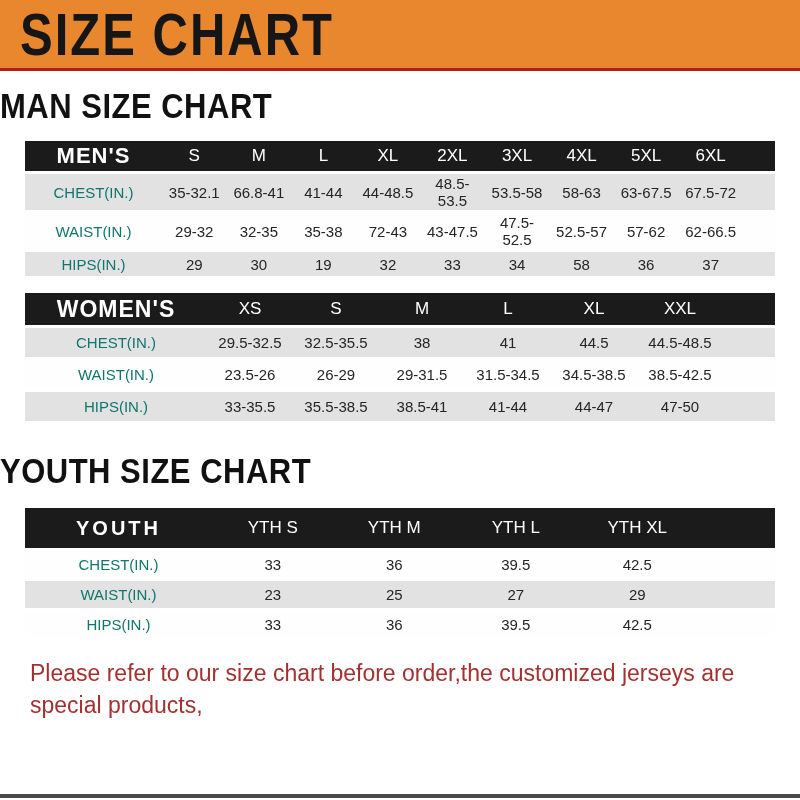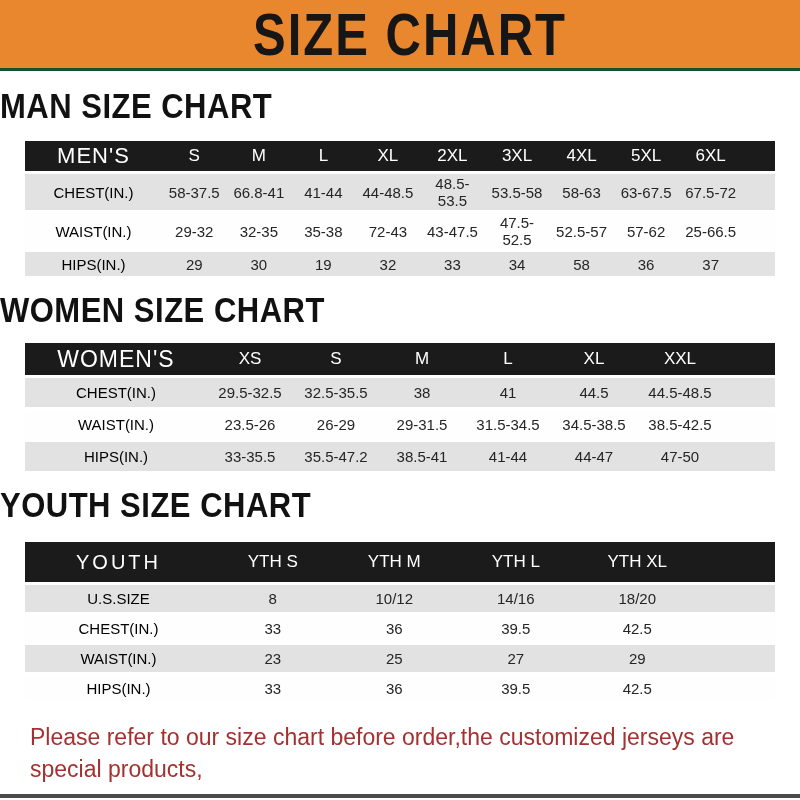--- a/index.html
+++ b/index.html
@@ -7,59 +7,59 @@
     position:relative;
     width:800px;height:800px;
     background:#ffffff;
     font-family:"Liberation Sans", sans-serif;
     overflow:hidden;
   }
   
   .banner{
     height:68px;
     background:#E8872D;
-    border-bottom:3px solid #14532d;
-    display:flex;align-items:center;justify-content:center;padding-left:20px;
+    border-bottom:3px solid #b91c1c;
+    display:flex;align-items:center;padding-left:20px;
   }
   .banner-title{
     display:inline-block;
     font-size:49px;font-weight:bold;letter-spacing:2px;
     color:#161616;
     transform:scaleY(1.22);
   }
   
   .section-heading{text-align:left;margin:0;}
   .section-heading span{
     display:inline-block;
     font-size:31px;font-weight:bold;color:#111;
     transform:scaleY(1.12);
     letter-spacing:0.5px;
   }
   .hd-man{margin-top:18px}
   .hd-women{margin-top:14px}
-  .hd-youth{margin-top:14px}
+  .hd-youth{margin-top:30px}
   
   .table-wrap{width:750px;margin:0 auto;}
   .tw-mens{margin-top:13px}
   .tw-womens{margin-top:11px}
   .tw-youth{margin-top:15px}
   table.size-table{
     width:750px;table-layout:fixed;
     border-collapse:separate;border-spacing:0 3px;
   }
   table.size-table thead th{
     background:#1B1B1B;color:#fff;
     font-weight:normal;text-align:center;
     font-size:17px;
   }
-  table.size-table th.corner{font-weight:normal;}
+  table.size-table th.corner{font-weight:bold;}
   table.size-table td{
     text-align:center;color:#252525;font-size:15px;
   }
-  table.size-table td.rowlabel{color:#000000;}
+  table.size-table td.rowlabel{color:#0f766e;}
   tr.gray td{background:#E2E2E2}
   tr.white td{background:#FEFEFE}
   
   .tbl-mens thead tr{height:30px}
   .tbl-mens tbody tr{height:24px}
   .tbl-mens th.corner{width:135px;font-size:22px;letter-spacing:1px}
   .tbl-mens th.spacer{width:30px}
   
   .tbl-womens thead tr{height:32px}
   .tbl-womens tbody tr{height:29px}
@@ -105,42 +105,42 @@
             <th>3XL</th>
             <th>4XL</th>
             <th>5XL</th>
             <th>6XL</th>
             <th class="spacer"></th>
           </tr>
         </thead>
         <tbody>
           <tr class="gray">
             <td class="rowlabel">CHEST(IN.)</td>
-            <td>58-37.5</td>
+            <td>35-32.1</td>
             <td>66.8-41</td>
             <td>41-44</td>
             <td>44-48.5</td>
             <td>48.5-53.5</td>
             <td>53.5-58</td>
             <td>58-63</td>
             <td>63-67.5</td>
             <td>67.5-72</td>
             <td class="spacer"></td>
           </tr>
           <tr class="white">
             <td class="rowlabel">WAIST(IN.)</td>
             <td>29-32</td>
             <td>32-35</td>
             <td>35-38</td>
             <td>72-43</td>
             <td>43-47.5</td>
             <td>47.5-52.5</td>
             <td>52.5-57</td>
             <td>57-62</td>
-            <td>25-66.5</td>
+            <td>62-66.5</td>
             <td class="spacer"></td>
           </tr>
           <tr class="gray">
             <td class="rowlabel">HIPS(IN.)</td>
             <td>29</td>
             <td>30</td>
             <td>19</td>
             <td>32</td>
             <td>33</td>
             <td>34</td>
@@ -148,23 +148,20 @@
             <td>36</td>
             <td>37</td>
             <td class="spacer"></td>
           </tr>
         </tbody>
       </table>
     </div>
 </div>
 
 <div>
-  <h2 class="section-heading hd-women">
-    <span>WOMEN SIZE CHART</span>
-  </h2>
   <div class="table-wrap tw-womens">
       <table class="size-table tbl-womens">
         <thead>
           <tr>
             <th class="corner">WOMEN'S</th>
             <th>XS</th>
             <th>S</th>
             <th>M</th>
             <th>L</th>
             <th>XL</th>
@@ -189,21 +186,21 @@
             <td>26-29</td>
             <td>29-31.5</td>
             <td>31.5-34.5</td>
             <td>34.5-38.5</td>
             <td>38.5-42.5</td>
             <td class="spacer"></td>
           </tr>
           <tr class="gray">
             <td class="rowlabel">HIPS(IN.)</td>
             <td>33-35.5</td>
-            <td>35.5-47.2</td>
+            <td>35.5-38.5</td>
             <td>38.5-41</td>
             <td>41-44</td>
             <td>44-47</td>
             <td>47-50</td>
             <td class="spacer"></td>
           </tr>
         </tbody>
       </table>
     </div>
 </div>
@@ -218,28 +215,20 @@
           <tr>
             <th class="corner">YOUTH</th>
             <th>YTH S</th>
             <th>YTH M</th>
             <th>YTH L</th>
             <th>YTH XL</th>
             <th class="spacer"></th>
           </tr>
         </thead>
         <tbody>
-          <tr class="gray">
-            <td class="rowlabel">U.S.SIZE</td>
-            <td>8</td>
-            <td>10/12</td>
-            <td>14/16</td>
-            <td>18/20</td>
-            <td class="spacer"></td>
-          </tr>
           <tr class="white">
             <td class="rowlabel">CHEST(IN.)</td>
             <td>33</td>
             <td>36</td>
             <td>39.5</td>
             <td>42.5</td>
             <td class="spacer"></td>
           </tr>
           <tr class="gray">
             <td class="rowlabel">WAIST(IN.)</td>

